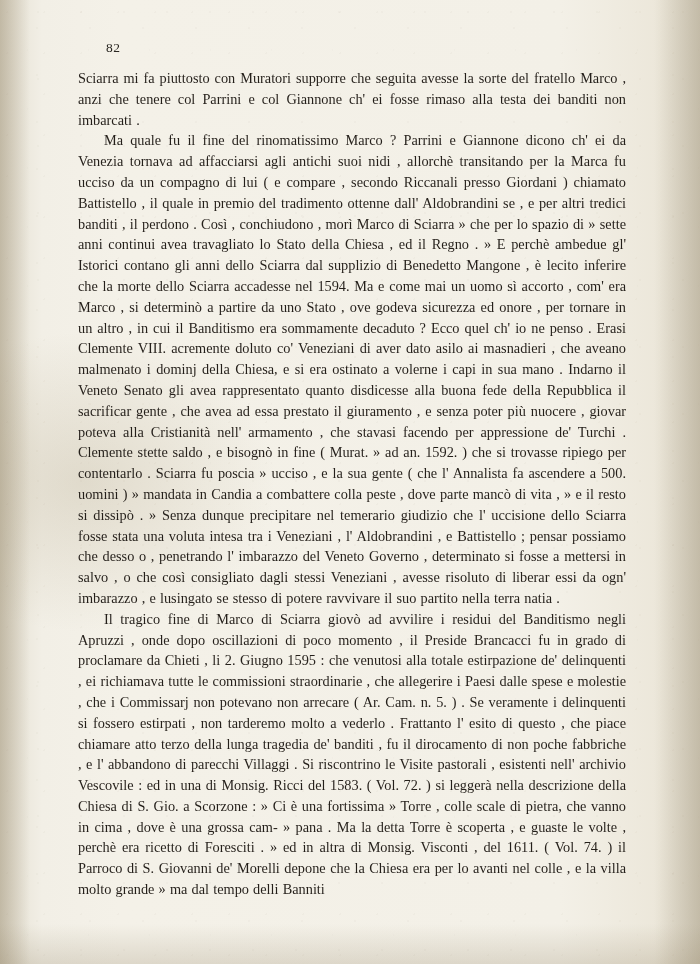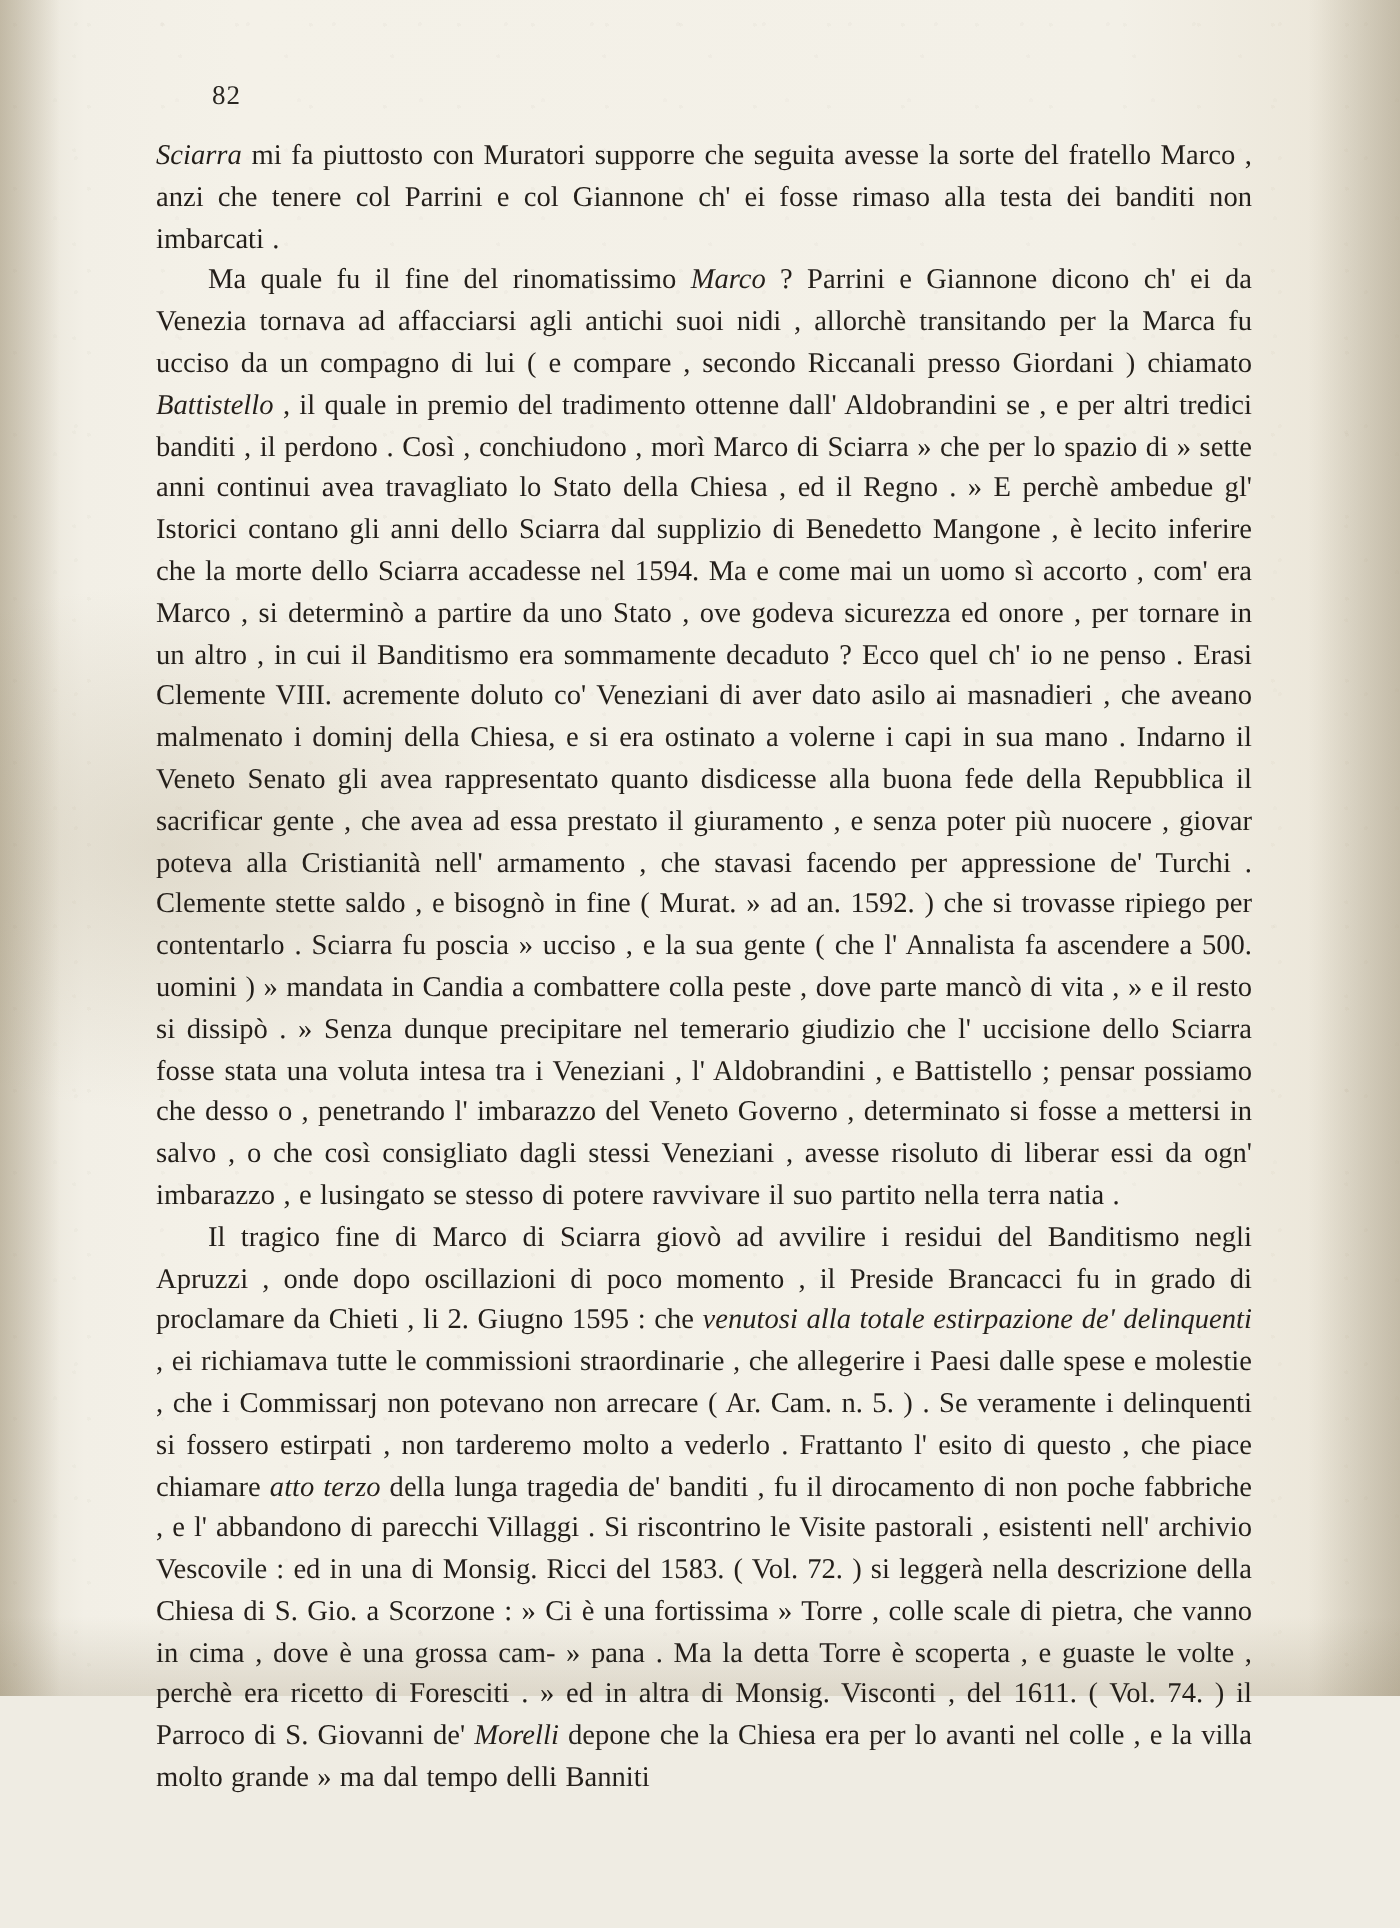--- a/index.html
+++ b/index.html
@@ -9,21 +9,21 @@
   body {
     width: 700px;
     height: 964px;
     background: #efece3;
     font-family: "Liberation Serif", serif;
     overflow: hidden;
   }
   .page {
     position: relative;
     width: 700px;
-    height: 848px;
+    height: 964px;
     background:
       radial-gradient(ellipse at 12% 50%, rgba(180,168,140,0.30) 0%, rgba(180,168,140,0.0) 22%),
       linear-gradient(to right, #e3ded0 0px, #f2efe6 42px, #f4f1e8 120px, #f3f0e7 560px, #ece7da 660px, #e0dbcd 700px);
   }
   .grain {
     position: absolute;
     inset: 0;
     pointer-events: none;
     background-image:
       radial-gradient(circle at 20% 30%, rgba(120,100,70,0.035) 0 1px, transparent 1px),
@@ -74,21 +74,20 @@
     text-justify: inter-word;
     word-spacing: 0.6px;
   }
   .body-text p {
     margin: 0;
   }
   .indent {
     text-indent: 26px;
   }
   .ital {
-    font-style: italic;
     margin-top: 45px;
   }
 </style>
 </head>
 <body>
 
 <div class="page">
   <div class="grain"></div>
   <div class="edge-left"></div>
   <div class="edge-right"></div>

